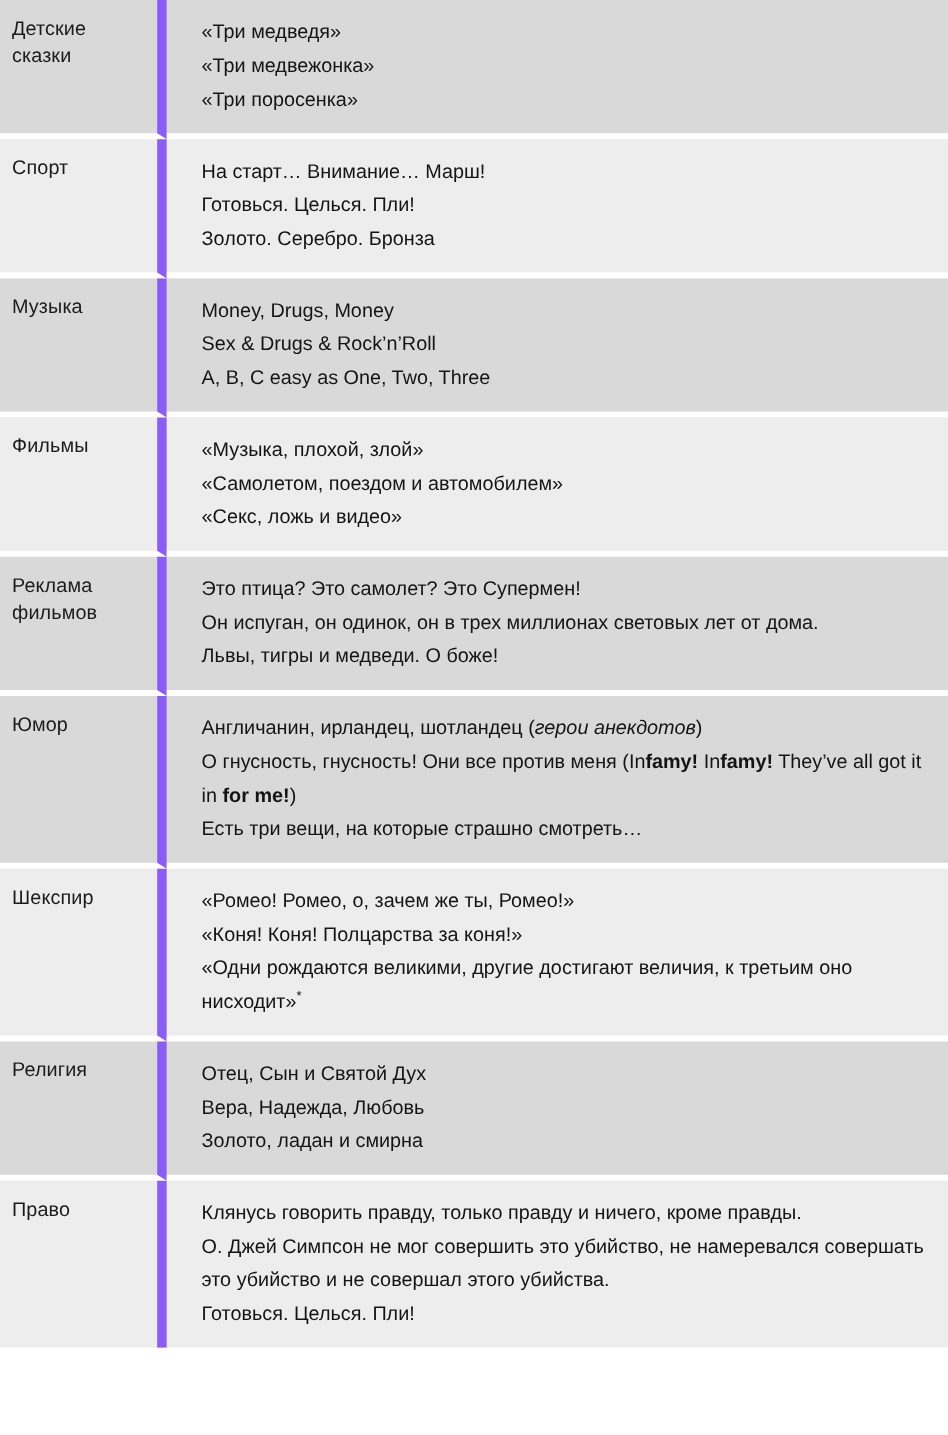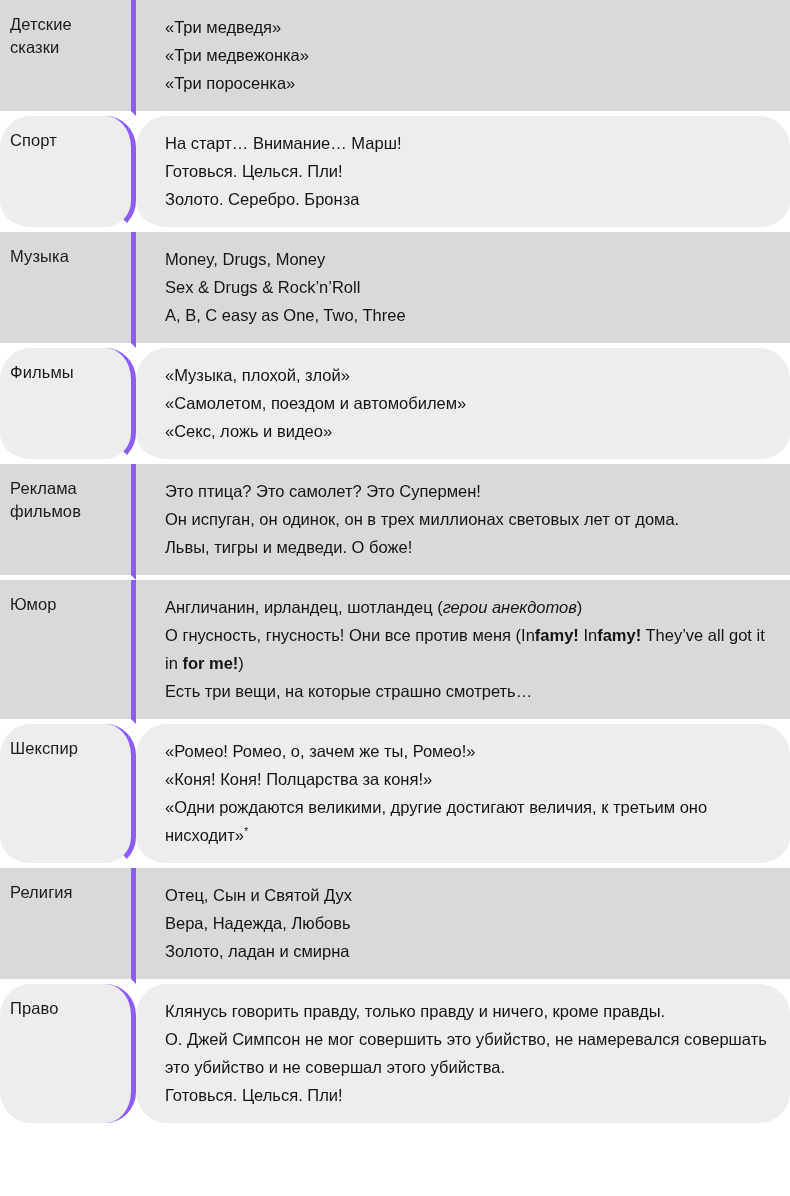--- a/index.html
+++ b/index.html
@@ -19,32 +19,32 @@
     overflow: hidden;
     background: #ffffff;
   }
   .tbl {
     width: 790px;
     border-collapse: separate;
     border-spacing: 0;
     table-layout: fixed;
   }
   .tbl tr.row-a > td { background: #d9d9d9; }
-  .tbl tr.row-b > td { background: #ededed; border-radius: 31px; }
+  .tbl tr.row-b > td { background: #ededed; }
 
   .tbl td {
     vertical-align: top;
     border-bottom: 5px solid #ffffff;
     padding: 0;
   }
   .tbl tr:last-child > td { border-bottom: 0; }
 
   td.cat {
     width: 131px;
-    border-right: 5px solid #8b5cf6;
+    border-right: 8px solid #8b5cf6;
   }
   td.quotes {
     width: 654px;
   }
 
   .cat-inner {
     padding: 13px 10px 14px 10px;
     font-size: 16.5px;
     line-height: 23px;
     color: #1b1b1b;

